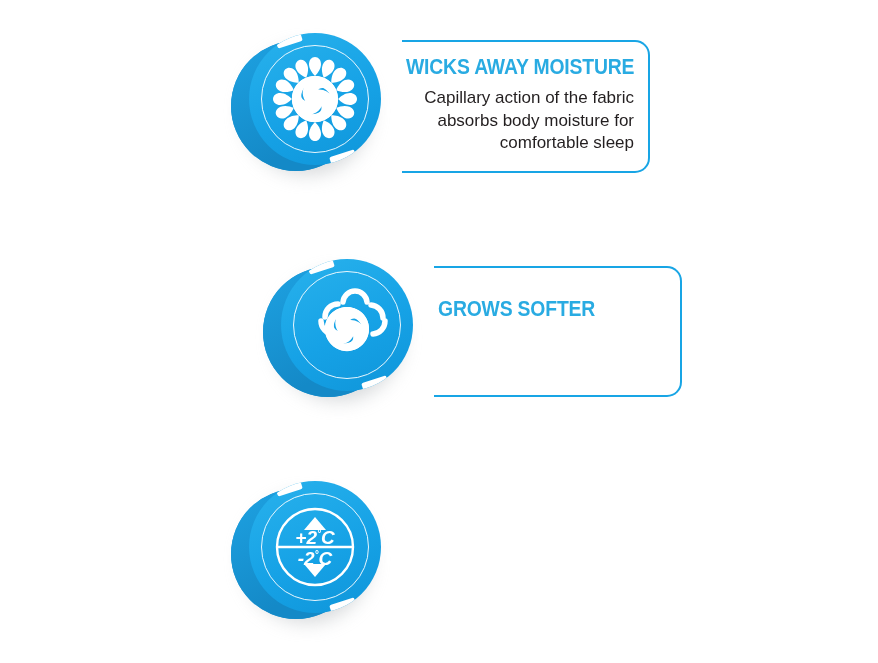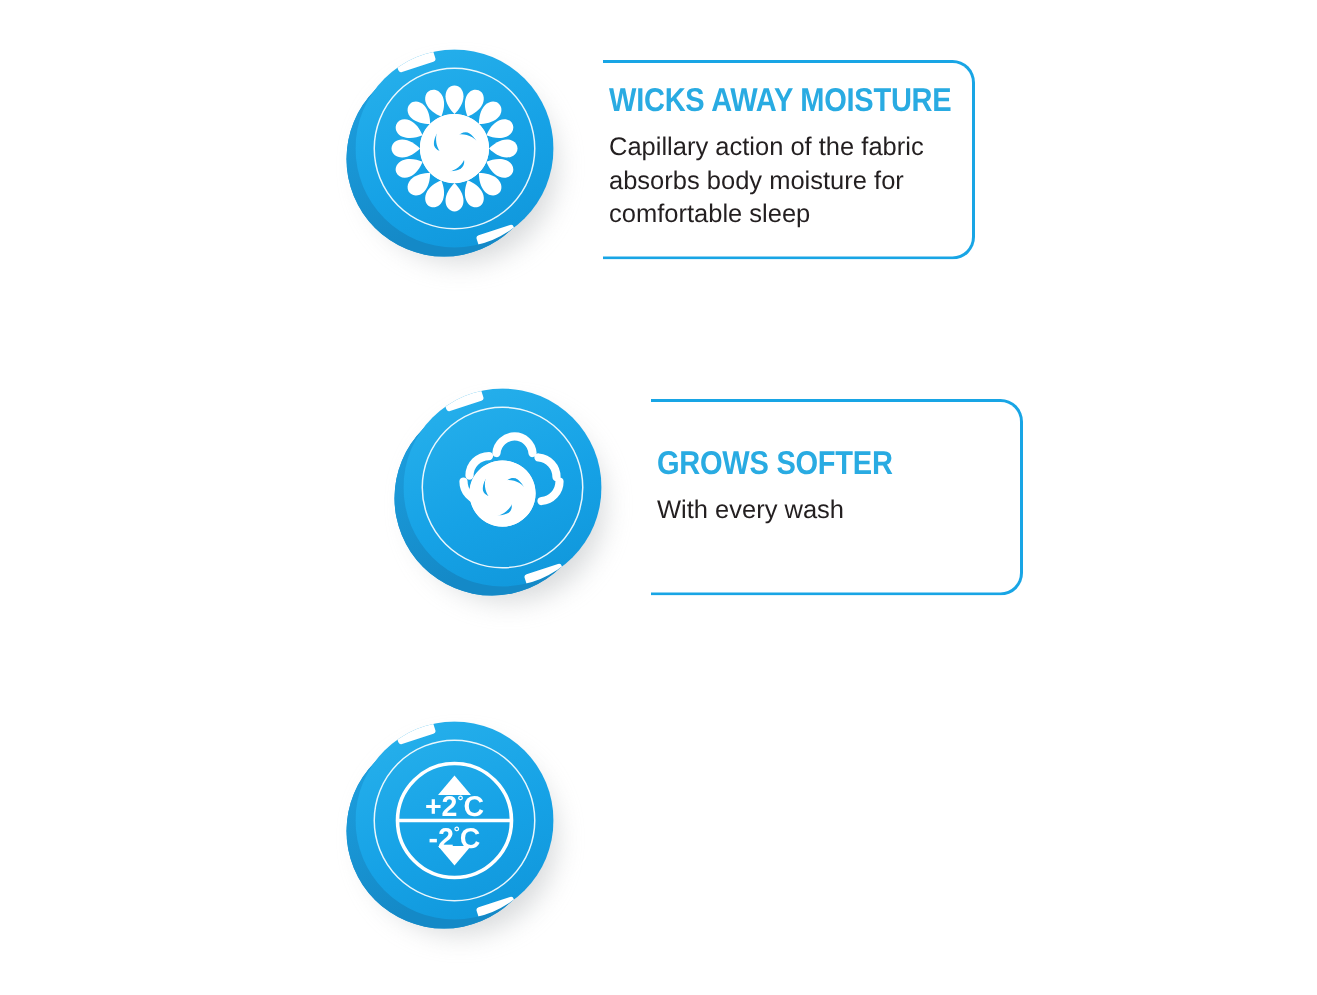--- a/index.html
+++ b/index.html
@@ -5,21 +5,21 @@
   * { margin:0; padding:0; box-sizing:border-box; }
   html, body {
     width:878px; height:663px;
     background:#ffffff;
     font-family:"Liberation Sans", sans-serif;
     overflow:hidden;
   }
   .board { position:relative; width:878px; height:663px; background:#ffffff; }
 
   .feature-row { position:absolute; left:0; width:878px; height:170px; }
-  .row-1 { top:25px; }
+  .row-1 { top:25px;text-align:right; }
   .row-2 { top:251px;margin-left:32px; }
   .row-3 { top:473px; }
 
   
   .badge-wrap {
     position:absolute; left:225px; top:0;
     width:160px; height:165px;
   }
   .badge-shadow {
     position:absolute; left:18px; top:22px;
@@ -30,25 +30,26 @@
   .badge-back {
     position:absolute; left:6px; top:16px;
     width:130px; height:130px; border-radius:50%;
     background:#1793d3;
   }
   .badge-back::after{
     content:""; position:absolute; inset:0; border-radius:50%;
     background:linear-gradient(150deg,#1ea2e2 0%,#1489c7 70%);
   }
   .badge-front {
-    position:absolute; left:12px; top:8px;
+    position:absolute; left:24px; top:8px;
     width:132px; height:132px; border-radius:50%;
     background:#1ba8e9;
     background-image:linear-gradient(155deg,#29b2ec 0%,#16a2e6 55%,#0f95d9 100%);
     overflow:hidden;
+    font-style:italic;
   }
   
   .notch { position:absolute; background:#ffffff; }
   .notch-tl { width:26px; height:16px; left:26px; top:-4px; transform:rotate(-18deg); border-radius:2px; }
   .notch-br { width:26px; height:16px; right:24px; bottom:-4px; transform:rotate(-18deg); border-radius:2px; }
 
   .badge-ring {
     position:absolute; left:12px; top:12px;
     width:108px; height:108px; border-radius:50%;
     border:1.6px solid rgba(255,255,255,.9);
@@ -171,21 +172,20 @@
               <path d="M0,-22 C12.2,-22 22,-12.2 22,0 C22,9.6 16.3,16.8 8.6,19.7 C13.6,15.7 16.3,10.1 16.3,3.8 C16.3,-6.7 7.7,-13.4 -1.9,-13.4 C-8.6,-13.4 -13.4,-9.6 -13.4,-4.3 C-13.4,-0.6 -10.9,1.9 -7.3,1.9 C-9.4,-0.2 -10.1,-2.1 -10.1,-4.2 C-10.1,-7.8 -7.3,-10.5 -3.3,-10.5 C3.3,-10.5 7.7,-5.7 7.7,1 C7.7,9 1.1,15.3 -7.3,15.3 C-16.1,15.3 -22,8.6 -22,-0.6 C-22,-12.4 -12.2,-22 0,-22 Z" transform="rotate(120)"></path>
               <path d="M0,-22 C12.2,-22 22,-12.2 22,0 C22,9.6 16.3,16.8 8.6,19.7 C13.6,15.7 16.3,10.1 16.3,3.8 C16.3,-6.7 7.7,-13.4 -1.9,-13.4 C-8.6,-13.4 -13.4,-9.6 -13.4,-4.3 C-13.4,-0.6 -10.9,1.9 -7.3,1.9 C-9.4,-0.2 -10.1,-2.1 -10.1,-4.2 C-10.1,-7.8 -7.3,-10.5 -3.3,-10.5 C3.3,-10.5 7.7,-5.7 7.7,1 C7.7,9 1.1,15.3 -7.3,15.3 C-16.1,15.3 -22,8.6 -22,-0.6 C-22,-12.4 -12.2,-22 0,-22 Z" transform="rotate(240)"></path>
             </g>
           </svg>
         </div>
       </div>
     </div>
 
     <div class="card card-2">
       <div class="card-title">GROWS SOFTER</div>
-      <div class="card-body">With every wash</div>
     </div>
   </div>
 
   <div class="feature-row row-3">
 
     <div class="badge-wrap">
       <div class="badge-shadow"></div>
       <div class="badge-back"></div>
       <div class="badge-front">
         <div class="notch notch-tl"></div>

